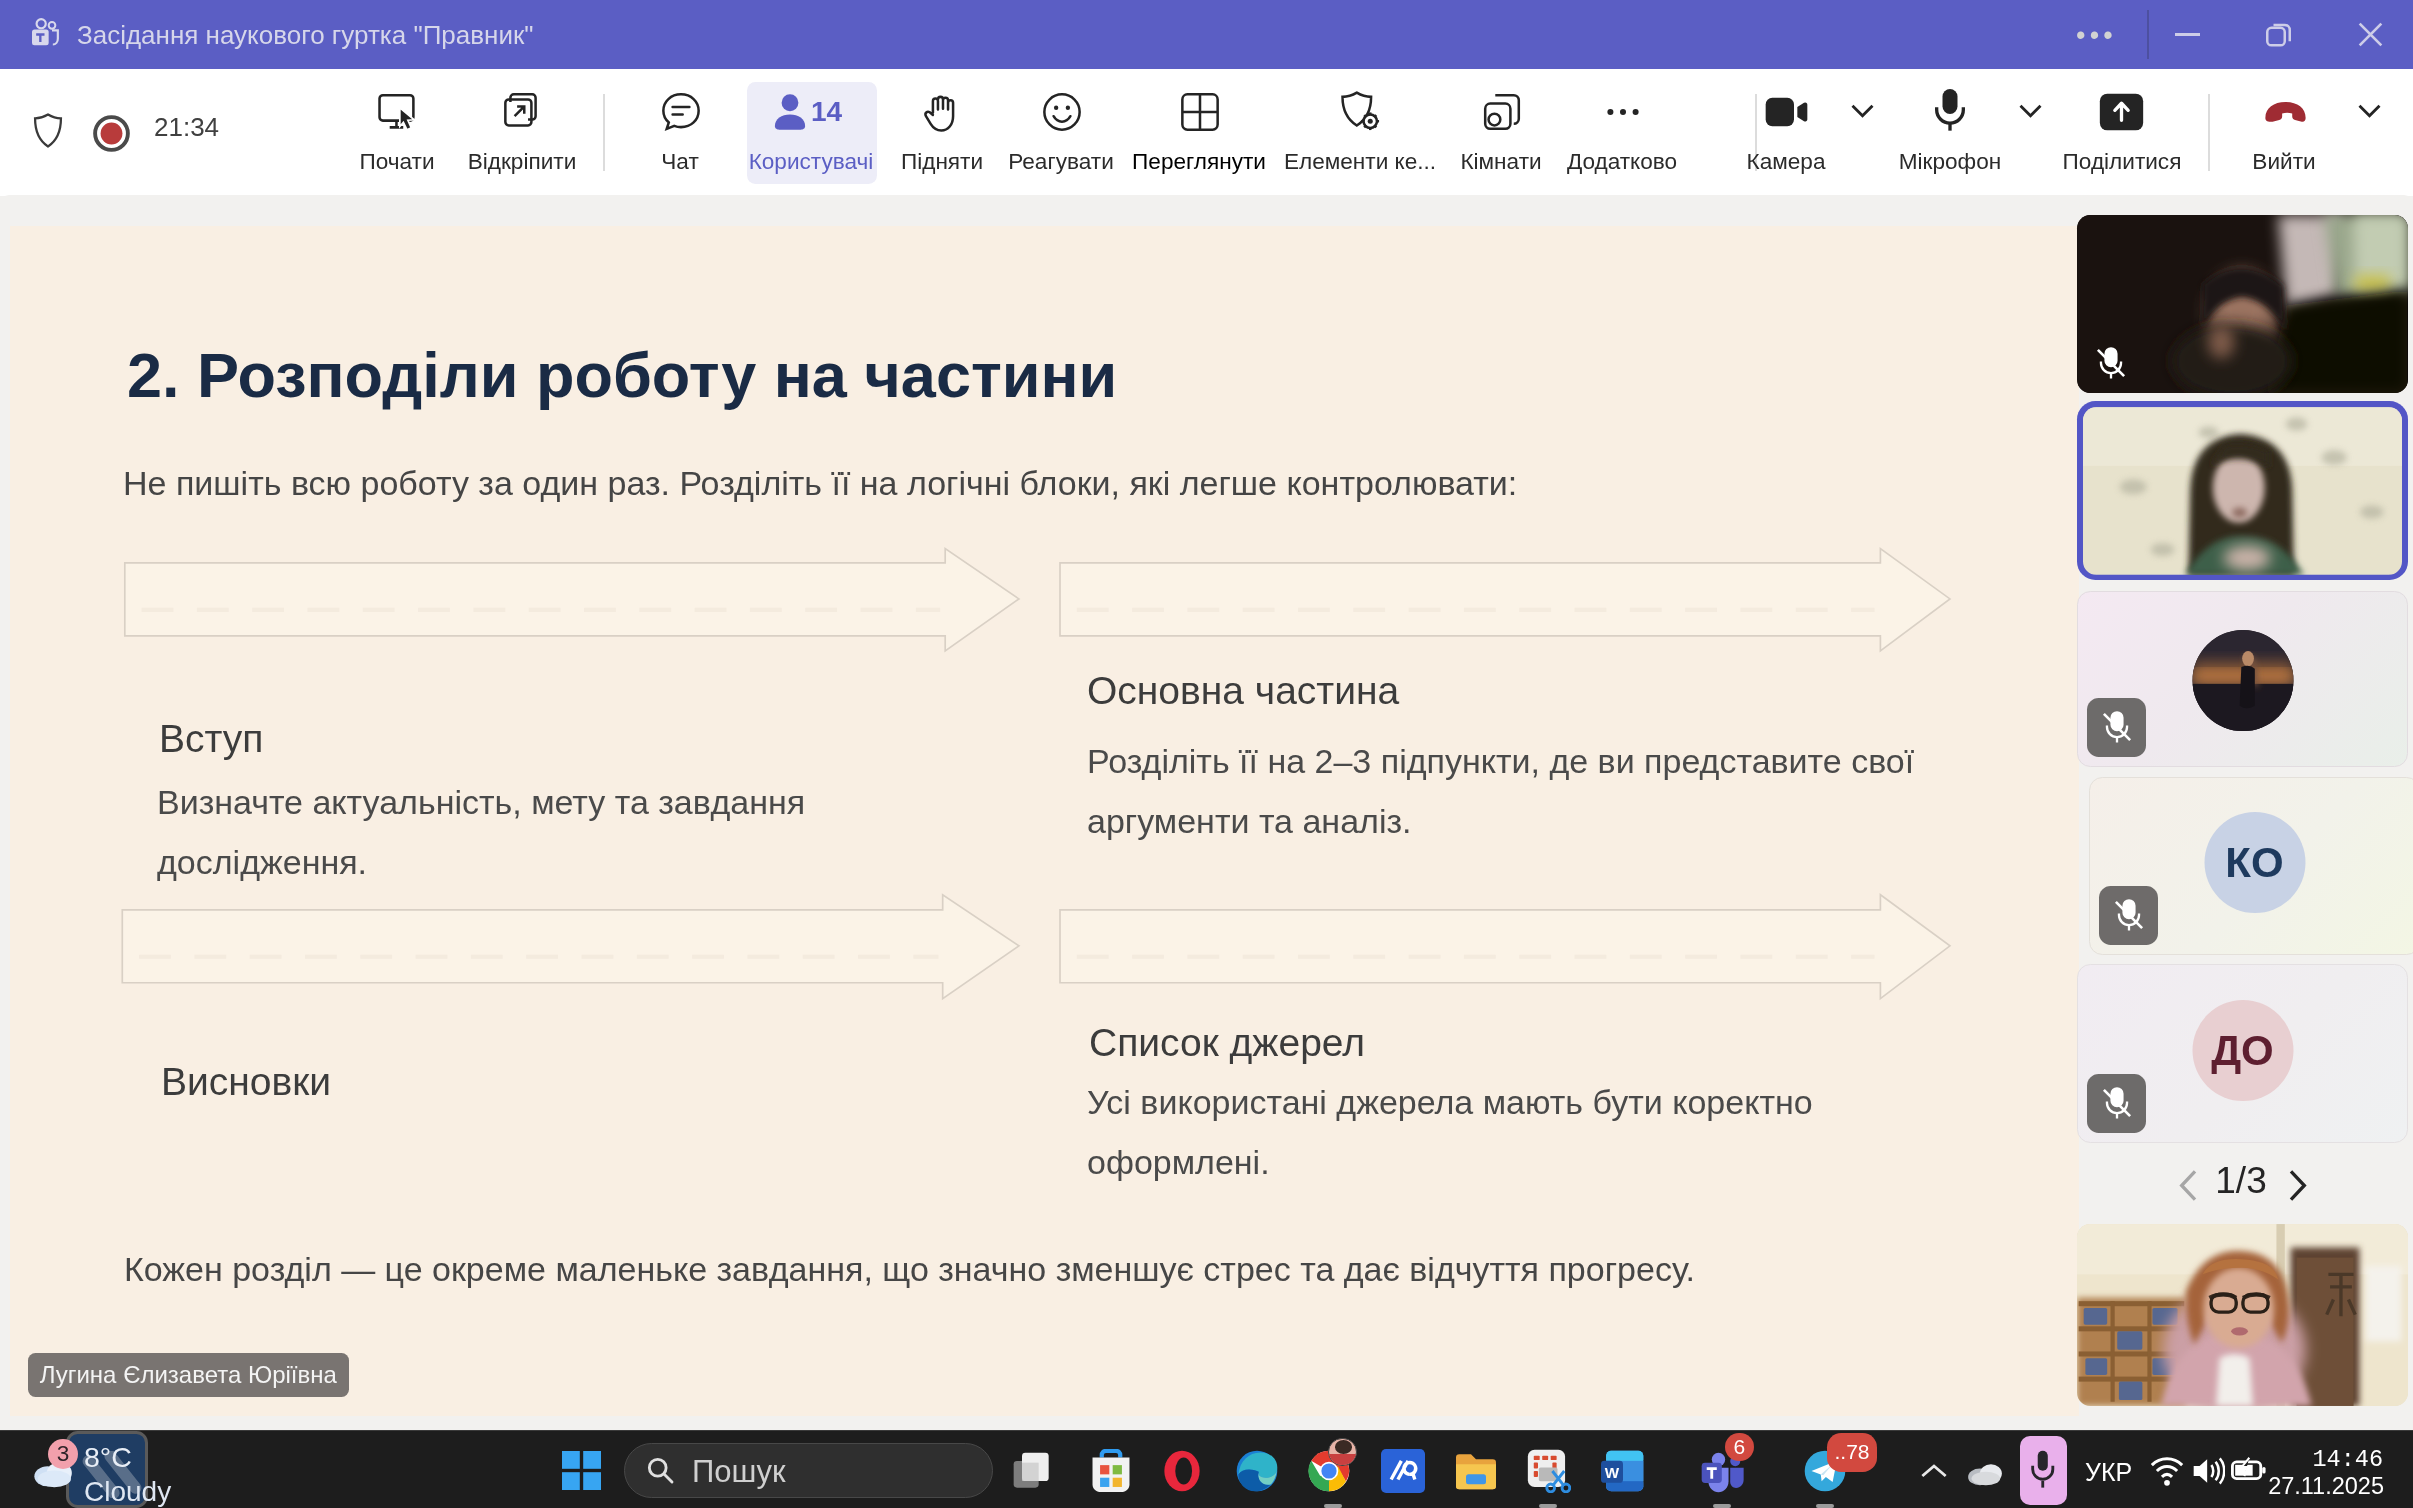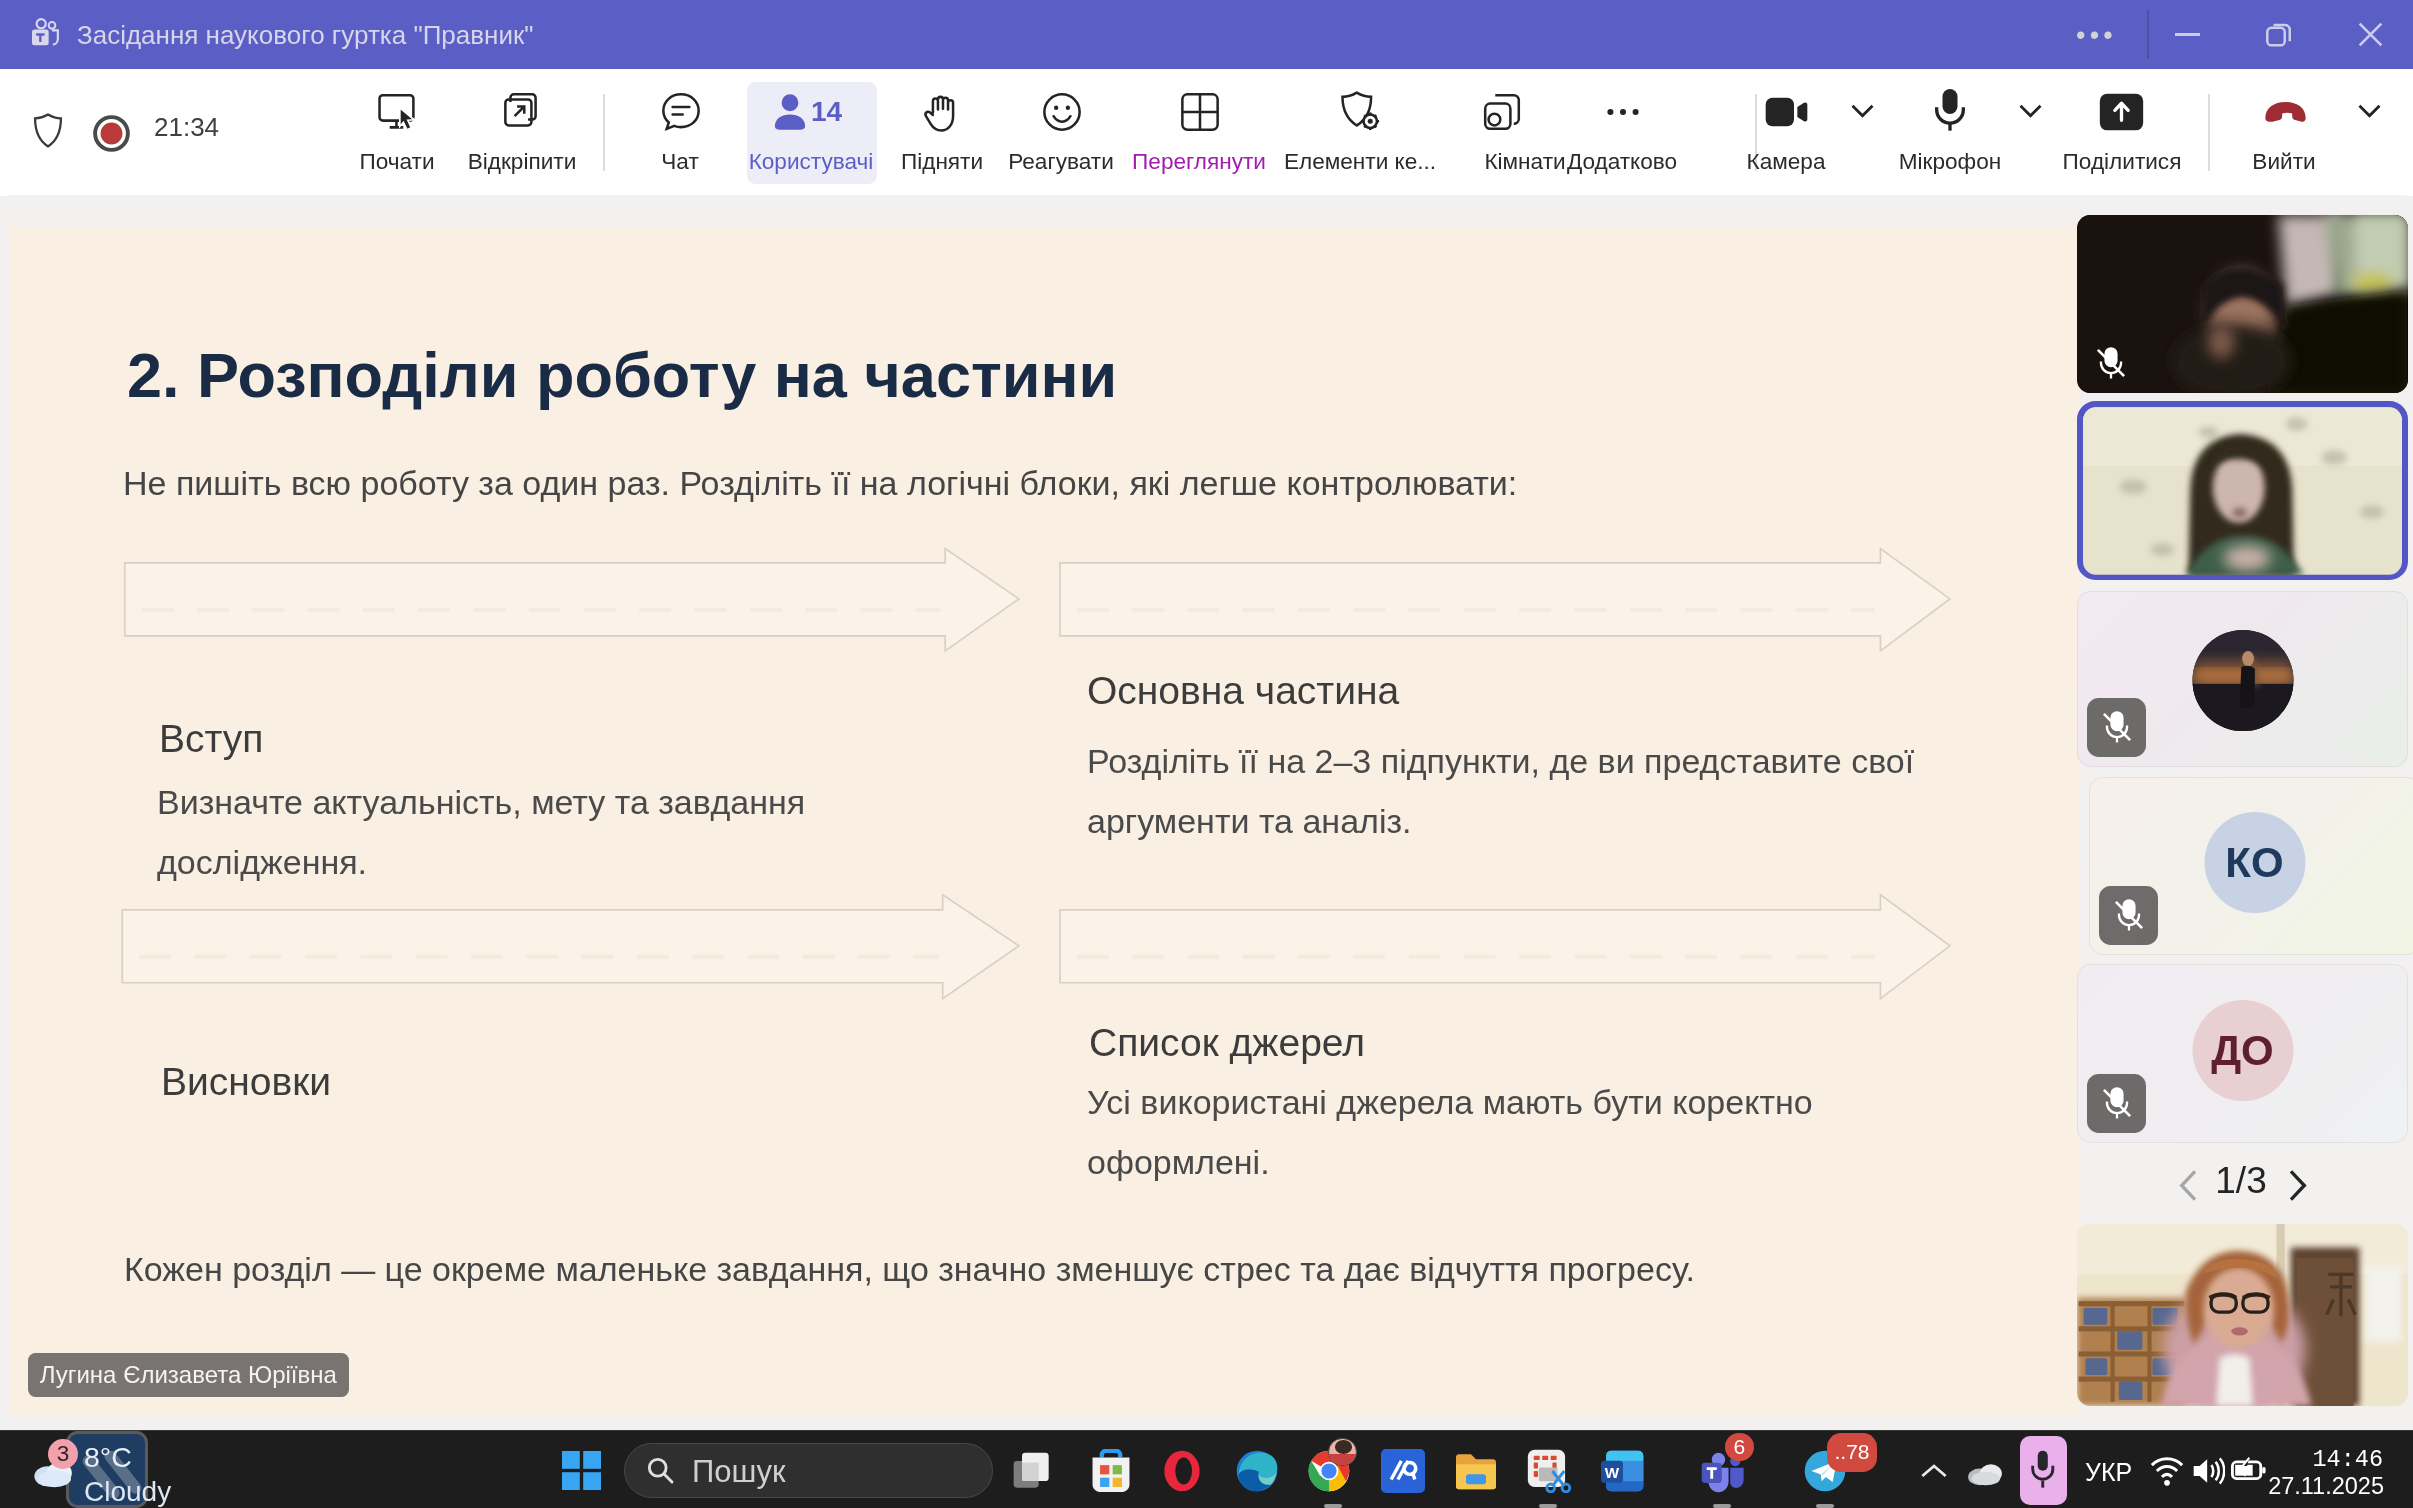--- a/index.html
+++ b/index.html
@@ -96,21 +96,21 @@
     <circle cx="18" cy="20" r="2.6" fill="#242424"></circle>
     <circle cx="32" cy="20" r="2.6" fill="#242424"></circle>
     <path d="M15 30 c2.5 4.5 6 6.5 10 6.5 s7.5-2 10-6.5" fill="none" stroke="#242424" stroke-width="3" stroke-linecap="round"></path>
   </svg>
   <div class="abs lb" style="left:1061px;top:80px;transform:translateX(-50%);font-size:22.6px;color:#2b2b2b;">Реагувати</div>
 
   <svg class="abs" style="left:1179px;top:22px" width="42" height="42" viewBox="0 0 50 50">
     <rect x="4" y="4" width="42" height="42" rx="6" fill="none" stroke="#242424" stroke-width="3"></rect>
     <path d="M25 4 v42 M4 25 h42" stroke="#242424" stroke-width="3"></path>
   </svg>
-  <div class="abs lb" style="left:1199px;top:80px;transform:translateX(-50%);font-size:22.6px;color:#a21caf;">Переглянути</div>
+  <div class="abs lb" style="left:1199px;top:80px;transform:translateX(-50%);font-size:22.6px;color:#000000;">Переглянути</div>
 
   <svg class="abs" style="left:1340px;top:22px" width="42" height="42" viewBox="0 0 50 50">
     <path d="M20 2 C25 5 31 7 37 7 C37 18 34 32 20 41 C6 32 3 18 3 7 C9 7 15 5 20 2 Z" fill="none" stroke="#242424" stroke-width="3"></path>
     <g>
       <circle cx="36" cy="36" r="8" fill="#ffffff" stroke="#242424" stroke-width="3"></circle>
       <circle cx="36" cy="36" r="3" fill="#242424"></circle>
       <g stroke="#242424" stroke-width="3">
         <line x1="36" y1="25.5" x2="36" y2="29"></line>
           <line x1="36" y1="43" x2="36" y2="46.5"></line>
         <line x1="25.5" y1="36" x2="29" y2="36"></line>
@@ -122,21 +122,21 @@
       </g>
     </g>
   </svg>
   <div class="abs lb" style="left:1360px;top:80px;transform:translateX(-50%);font-size:22.6px;color:#2b2b2b;">Елементи ке...</div>
 
   <svg class="abs" style="left:1481px;top:22px" width="42" height="42" viewBox="0 0 50 50">
     <path d="M17 5 h22 a6 6 0 0 1 6 6 v22 a6 6 0 0 1-6 6" fill="none" stroke="#242424" stroke-width="3"></path>
     <rect x="5" y="15" width="30" height="30" rx="6" fill="none" stroke="#242424" stroke-width="3"></rect>
     <circle cx="16" cy="34" r="7" fill="none" stroke="#242424" stroke-width="3"></circle>
   </svg>
-  <div class="abs lb" style="left:1501px;top:80px;transform:translateX(-50%);font-size:22.6px;color:#2b2b2b;margin-left:24px;">Кімнати</div>
+  <div class="abs lb" style="left:1501px;top:80px;transform:translateX(-50%);font-size:22.6px;color:#2b2b2b;">Кімнати</div>
 
   <svg class="abs" style="left:1602px;top:22px" width="42" height="42" viewBox="0 0 50 50">
     <circle cx="10" cy="25" r="3.6" fill="#242424"></circle>
     <circle cx="25" cy="25" r="3.6" fill="#242424"></circle>
     <circle cx="40" cy="25" r="3.6" fill="#242424"></circle>
   </svg>
   <div class="abs lb" style="left:1622px;top:80px;transform:translateX(-50%);font-size:22.6px;color:#2b2b2b;">Додатково</div>
 
   <svg class="abs" style="left:1764px;top:22px" width="45" height="42" viewBox="0 0 54 50">
     <rect x="2" y="8" width="34" height="34" rx="8" fill="#242424"></rect>

